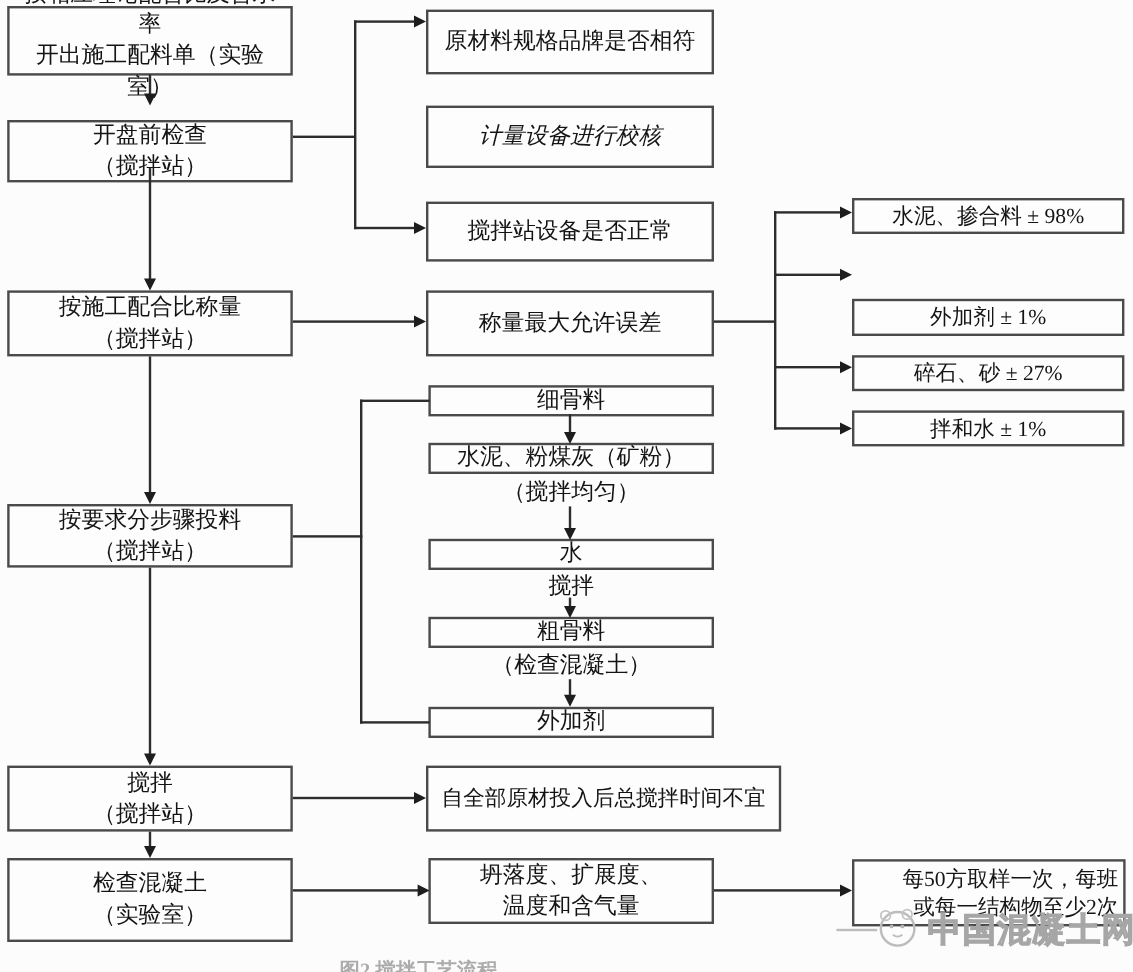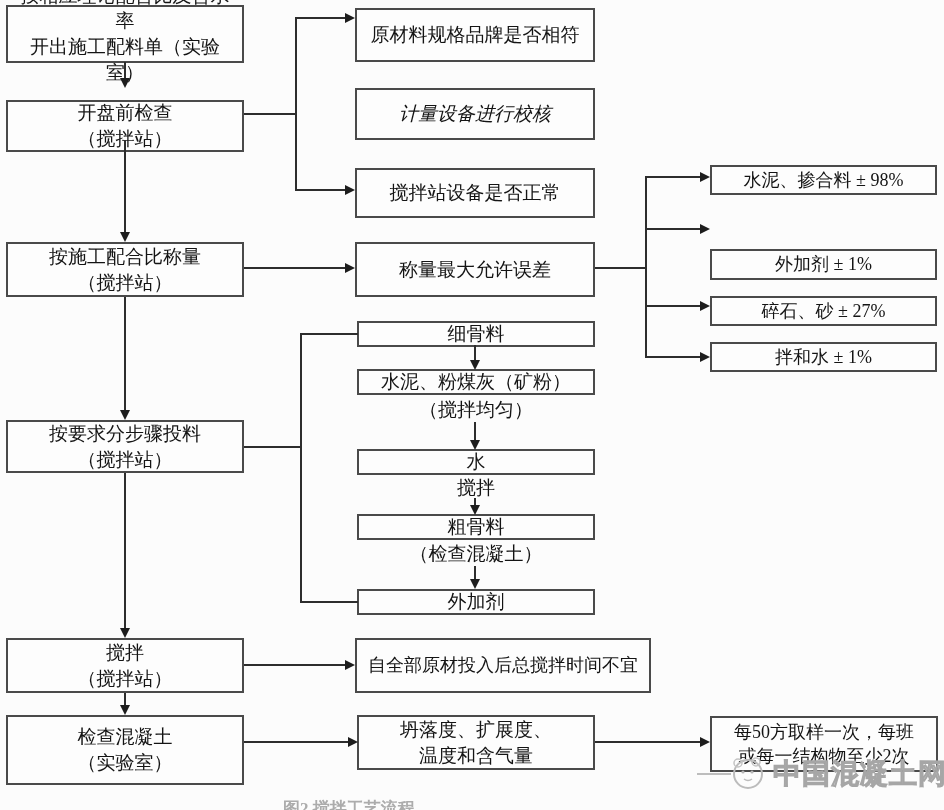--- a/index.html
+++ b/index.html
@@ -115,21 +115,21 @@
   </div>
   <div class="box" style="left:710px;top:214px;width:227px;height:31px;font-size:18px;margin-top:35px;">
     <span>外加剂 ± 1%</span>
   </div>
   <div class="box" style="left:710px;top:296px;width:227px;height:30px;font-size:18px;">
     <span>碎石、砂 ± 27%</span>
   </div>
   <div class="box" style="left:710px;top:342px;width:227px;height:30px;font-size:18px;">
     <span>拌和水 ± 1%</span>
   </div>
-  <div class="box" style="left:710px;top:716px;width:228px;height:56px;font-size:18px;">
+  <div class="box" style="left:710px;top:716px;width:228px;height:56px;font-size:18px;align-items:flex-end;">
     <span>每50方取样一次，每班</span>
     <span>或每一结构物至少2次</span>
   </div>
 
   <div class="vline" style="left:124px;top:62px;height:17px;"></div>
   <div class="arr-d" style="left:120px;top:78px;"></div>
   <div class="vline" style="left:124px;top:140px;height:93px;"></div>
   <div class="arr-d" style="left:120px;top:232px;"></div>
   <div class="vline" style="left:124px;top:297px;height:114px;"></div>
   <div class="arr-d" style="left:120px;top:410px;"></div>

